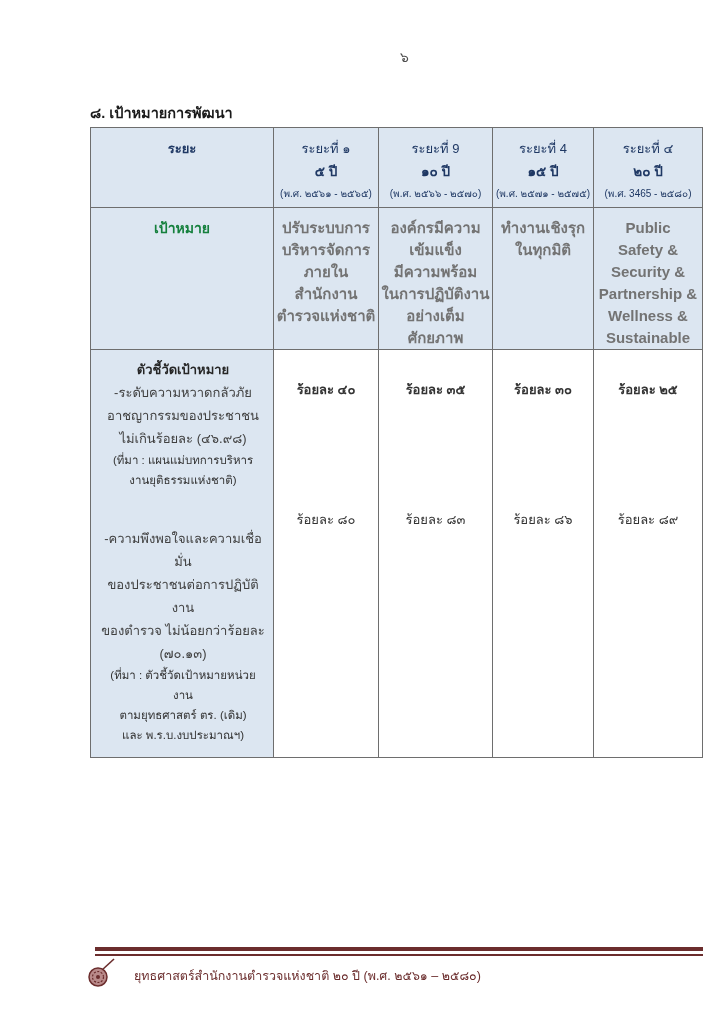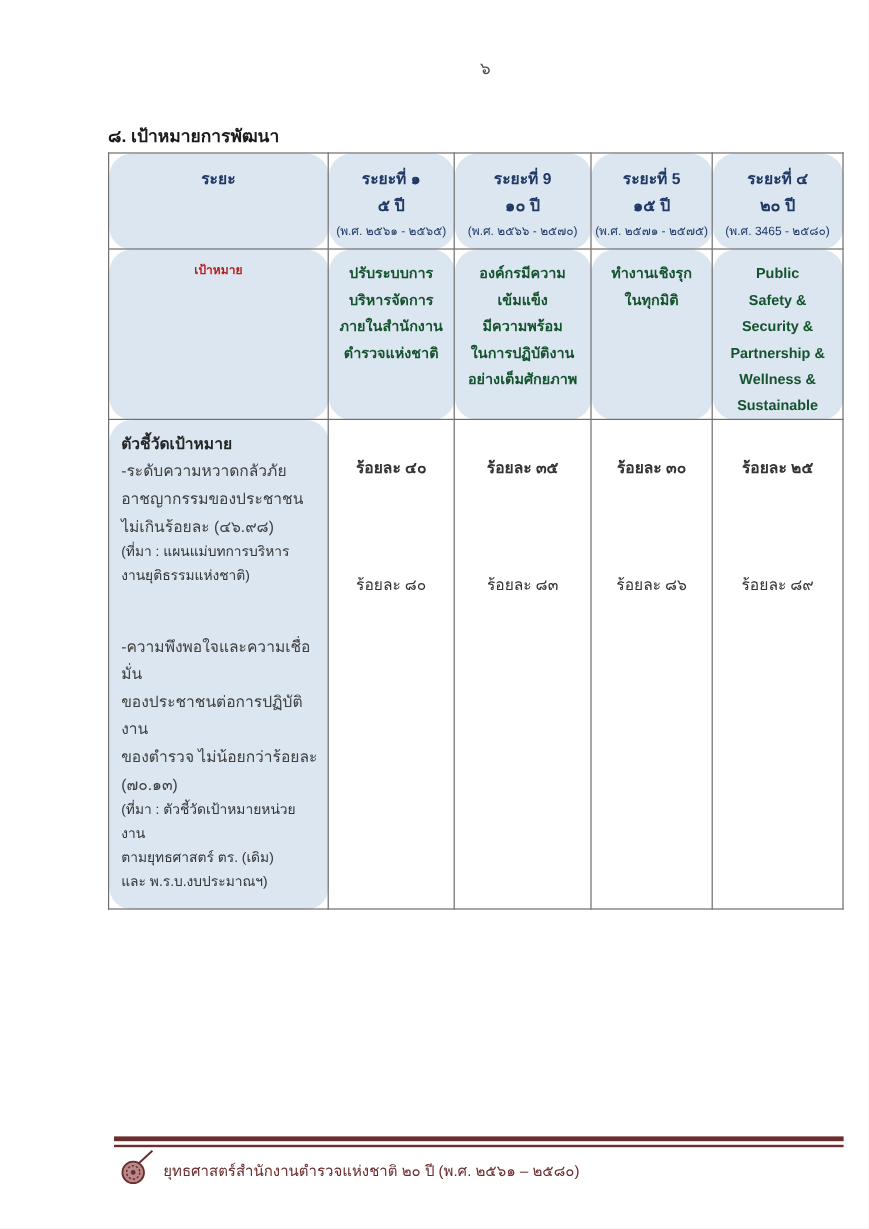--- a/index.html
+++ b/index.html
@@ -37,77 +37,78 @@
     top: 127px;
     left: 90px;
     width: 612px;
     border-collapse: collapse;
     table-layout: fixed;
   }
   table.goals-table td {
     border: 1px solid #6e6e6e;
     vertical-align: top;
     padding: 0;
-  }
-  .shaded { background: #dce6f1; border-radius: 19px; }
+    text-align: center;
+  }
+  .shaded { background: #dce6f1; }
 
   
   tr.header-row td { height: 80px; text-align: center; }
   .hdr-label {
     margin-top: 10px;
     font-size: 13px;
     font-weight: bold;
     color: #1f3864;
   }
-  .ph-title { margin-top: 10px; font-size: 13px; font-weight: bold; color: #1f3864; line-height: 22px; }
+  .ph-title { margin-top: 10px; font-size: 13px; font-weight: normal; color: #1f3864; line-height: 22px; }
   .ph-duration { font-size: 13.5px; font-weight: bold; color: #1f3864; line-height: 24px; }
   .ph-years { font-size: 10px; color: #1f3864; line-height: 20px; }
 
   
   tr.goal-row td { height: 138px; text-align: center; }
-  .goal-label { margin-top: 9px; font-size: 10px; font-weight: bold; color: #b91c1c; }
+  .goal-label { margin-top: 9px; font-size: 14px; font-weight: bold; color: #15803d; }
   .goal-text {
     margin-top: 9px;
-    font-size: 12px;
+    font-size: 15px;
     font-weight: 600;
-    color: #14532d;
+    color: #737373;
     line-height: 22px;
     white-space: pre-line;
   }
 
   
   tr.indicator-row td { height: 408px; }
   .ind-label-cell { padding: 8px 8px 0 10px !important; }
   .ind-title { font-size: 13px; font-weight: bold; color: #262626; line-height: 23px; }
   .ind-lines { font-size: 13px; color: #404040; line-height: 23px; white-space: pre-line; }
   .ind-source { font-size: 11.5px; color: #333333; line-height: 20px; white-space: pre-line; }
   .para2 { margin-top: 37px; }
 
   .val-cell { text-align: center; }
   .val { font-size: 13px; color: #333333; line-height: 18px; }
   .val-1 { margin-top: 31px; font-weight: bold; }
-  .val-2 { margin-top: 80px; font-family: Liberation Serif, serif; }
+  .val-2 { margin-top: 112px; }
 
   
   .footer-rule {
     position: absolute;
     top: 947px;
     left: 95px;
     width: 608px;
     height: 9px;
     border-top: 4px solid #6b2d2d;
     border-bottom: 2px solid #6b2d2d;
   }
   .footer-line {
     position: absolute;
     top: 958px;
-    left: 99px;
+    left: 86px;
     display: flex;
     align-items: center;
-    gap: 7px;
+    gap: 18px;
   }
   .emblem-icon { flex: 0 0 auto; }
   .footer-text {
     font-size: 12.5px;
     color: #6b2d2d;
     padding-top: 6px;
   }
 </style>
 </head>
 <body>
@@ -136,21 +137,21 @@
         <div class="ph-title">ระยะที่ ๑</div>
         <div class="ph-duration">๕ ปี</div>
         <div class="ph-years">(พ.ศ. ๒๕๖๑ - ๒๕๖๕)</div>
       </td>
       <td class="shaded">
         <div class="ph-title">ระยะที่ 9</div>
         <div class="ph-duration">๑๐ ปี</div>
         <div class="ph-years">(พ.ศ. ๒๕๖๖ - ๒๕๗๐)</div>
       </td>
       <td class="shaded">
-        <div class="ph-title">ระยะที่ 5</div>
+        <div class="ph-title">ระยะที่ 4</div>
         <div class="ph-duration">๑๕ ปี</div>
         <div class="ph-years">(พ.ศ. ๒๕๗๑ - ๒๕๗๕)</div>
       </td>
       <td class="shaded">
         <div class="ph-title">ระยะที่ ๔</div>
         <div class="ph-duration">๒๐ ปี</div>
         <div class="ph-years">(พ.ศ. 3465 - ๒๕๘๐)</div>
       </td>
     </tr>
 

